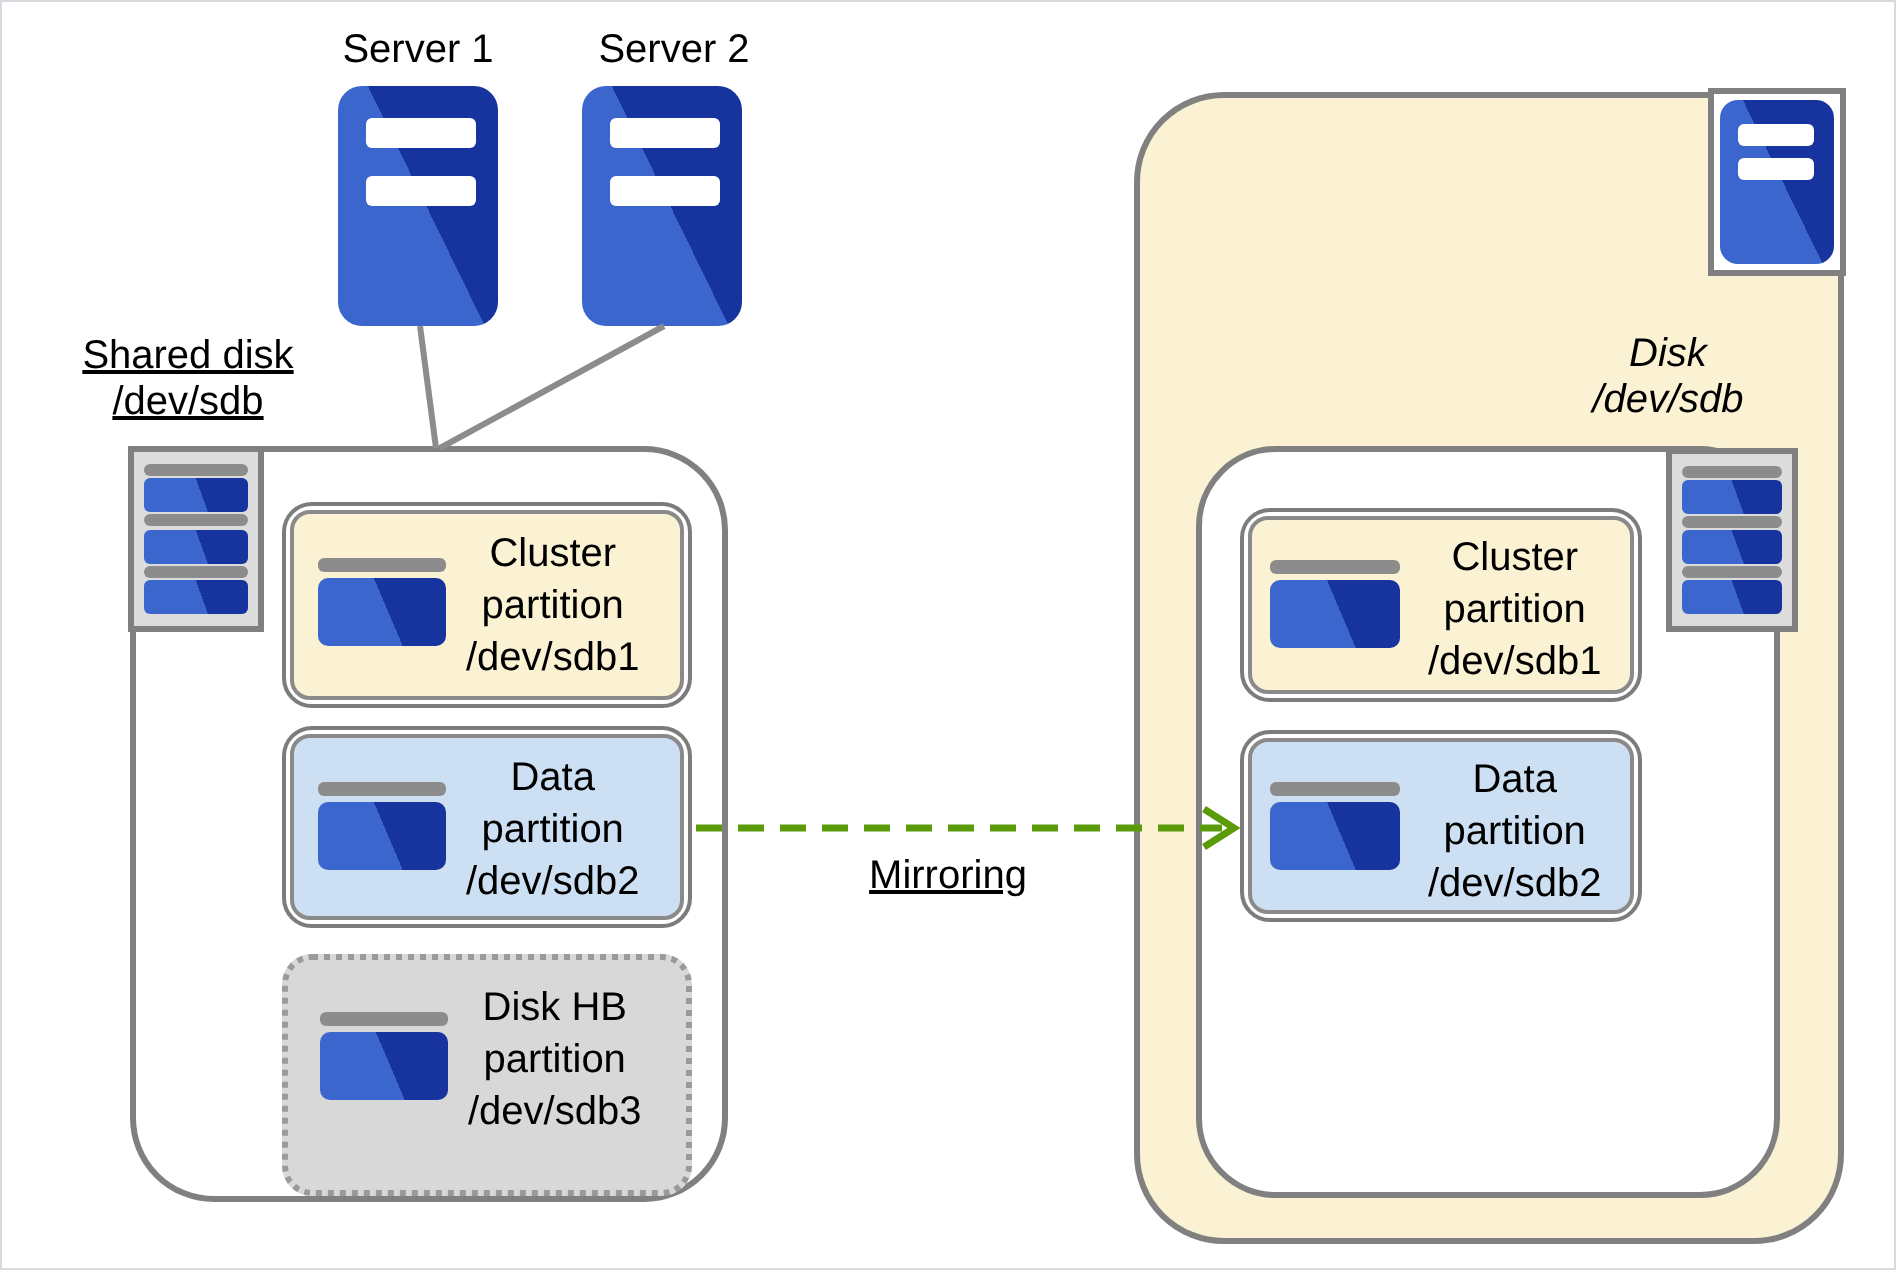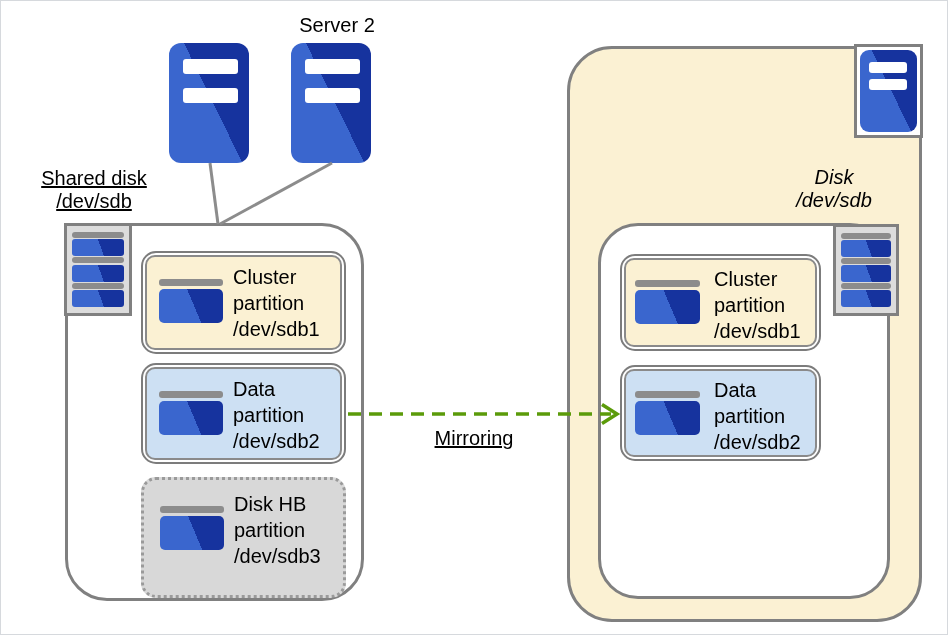--- a/index.html
+++ b/index.html
@@ -58,36 +58,37 @@
   .partition .ring{position:absolute;inset:2px;border:2px solid #8A8A8A;border-radius:10px;}
   .partition--cluster .ring{background:var(--partition-cluster-fill);}
   .partition--data .ring{background:var(--partition-data-fill);}
   .partition--diskhb{border:3px dotted #9A9A9A;background:var(--partition-diskhb-fill);}
   .partition--diskhb .ring{border:none;background:transparent;}
   .p-icon{position:absolute;left:16px;top:26px;width:64px;z-index:1;}
   .p-bar{display:block;height:7px;border-radius:3px;background:var(--bar-gray);}
   .p-blue{display:block;margin-top:3px;height:34px;border-radius:5px;
     background:linear-gradient(67deg,var(--server-blue-light) 54%,var(--server-blue-dark) 54%);}
   .p-text{position:absolute;left:90px;top:11px;font-size:20px;line-height:26px;z-index:1;white-space:nowrap;}
-  .p-text span{display:block;}
+  .p-text span{display:block;text-align:center;}
   .partition--r .p-icon{left:13px;top:24px;width:65px;}
   .partition--r .p-text{left:92px;top:10px;}
 
   
   .overlay{position:absolute;left:0;top:0;z-index:5;pointer-events:none;}
   .conn{stroke:var(--connector-gray);stroke-width:3;}
   .dash{stroke:var(--mirroring-green);stroke-width:3.5;stroke-dasharray:13 8;}
   .head{stroke:var(--mirroring-green);stroke-width:3.5;fill:none;}
   .mirroring{left:398px;top:426px;width:150px;z-index:6;}
 </style>
 </head>
 <body>
 
 <div class="canvas">
 
+  <div class="lbl" style="left:148px;top:13px;width:120px;">Server 1</div>
   <div class="lbl" style="left:276px;top:13px;width:120px;">Server 2</div>
 
   <div class="server-icon" style="left:168px;top:42px;">
     <span class="sbar sbar1"></span>
     <span class="sbar sbar2"></span>
   </div>
   <div class="server-icon" style="left:290px;top:42px;">
     <span class="sbar sbar1"></span>
     <span class="sbar sbar2"></span>
   </div>

